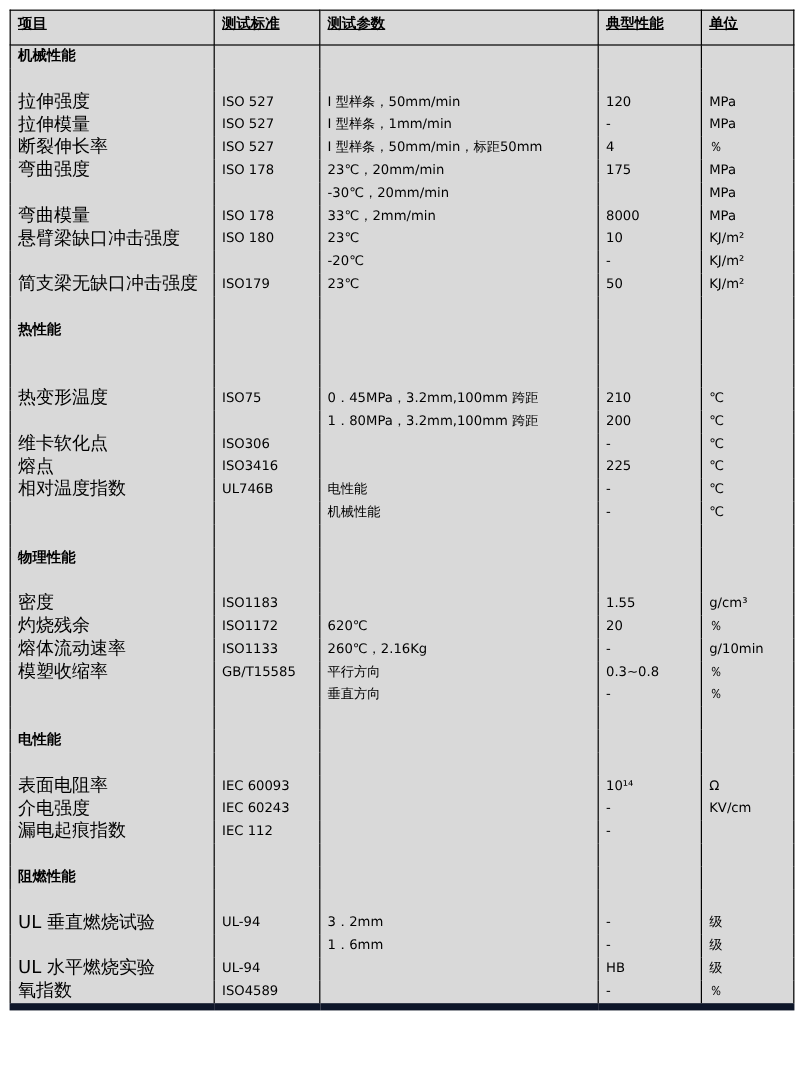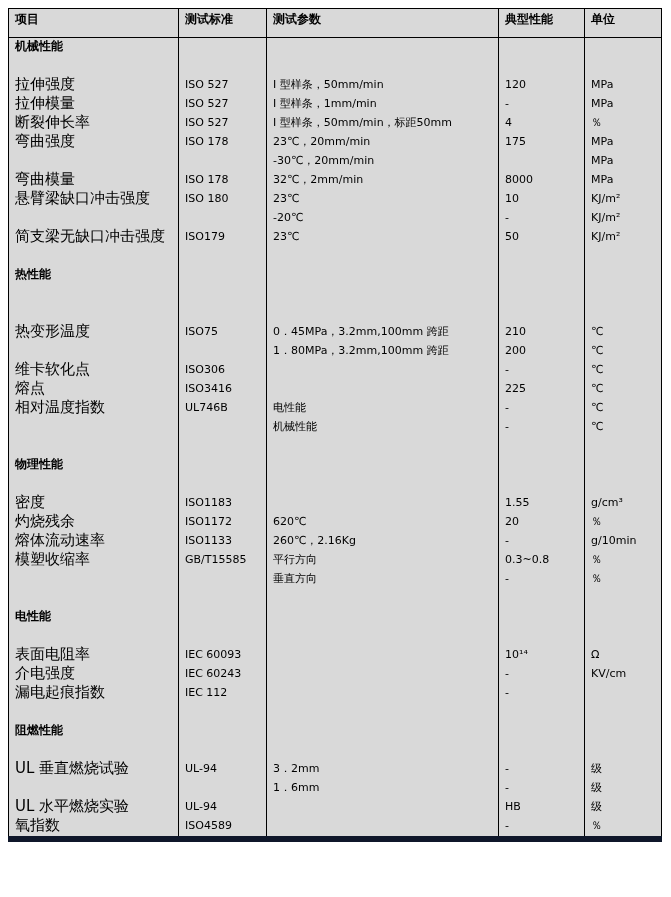--- a/index.html
+++ b/index.html
@@ -49,20 +49,21 @@
   }
   table.spec td.first { border-left: 1px solid #000; }
   table.spec tr.head td {
     border-top: 1px solid #000;
     border-bottom: 1px solid #000;
     font-weight: bold;
     font-size: 12px;
     padding-top: 4px;
     padding-bottom: 4px;
     height: 20px;
+    text-decoration: underline;
   }
   table.spec tr.lastrow td {
     border-bottom: 6px solid #0f172a;
   }
   td.lbl { font-weight: normal; font-size: 15px; }
   td.section { font-weight: bold; font-size: 12px; padding-top: 3px; padding-bottom: 3px;}
   td.val, td.unit, td.std, td.param { font-weight: normal; font-size: 11px; }
   .spacer td { height: 13px; }
 </style>
 </head>
@@ -130,21 +131,21 @@
         <tr>
           <td class="lbl first">&nbsp;</td>
           <td class="std">&nbsp;</td>
           <td class="param">-30℃，20mm/min</td>
           <td class="val">&nbsp;</td>
           <td class="unit">MPa</td>
         </tr>
         <tr>
           <td class="lbl first">弯曲模量</td>
           <td class="std">ISO 178</td>
-          <td class="param">32℃，2mm/min</td>
+          <td class="param">33℃，2mm/min</td>
           <td class="val">8000</td>
           <td class="unit">MPa</td>
         </tr>
         <tr>
           <td class="lbl first">悬臂梁缺口冲击强度</td>
           <td class="std">ISO 180</td>
           <td class="param">23℃</td>
           <td class="val">10</td>
           <td class="unit">KJ/m²</td>
         </tr>

